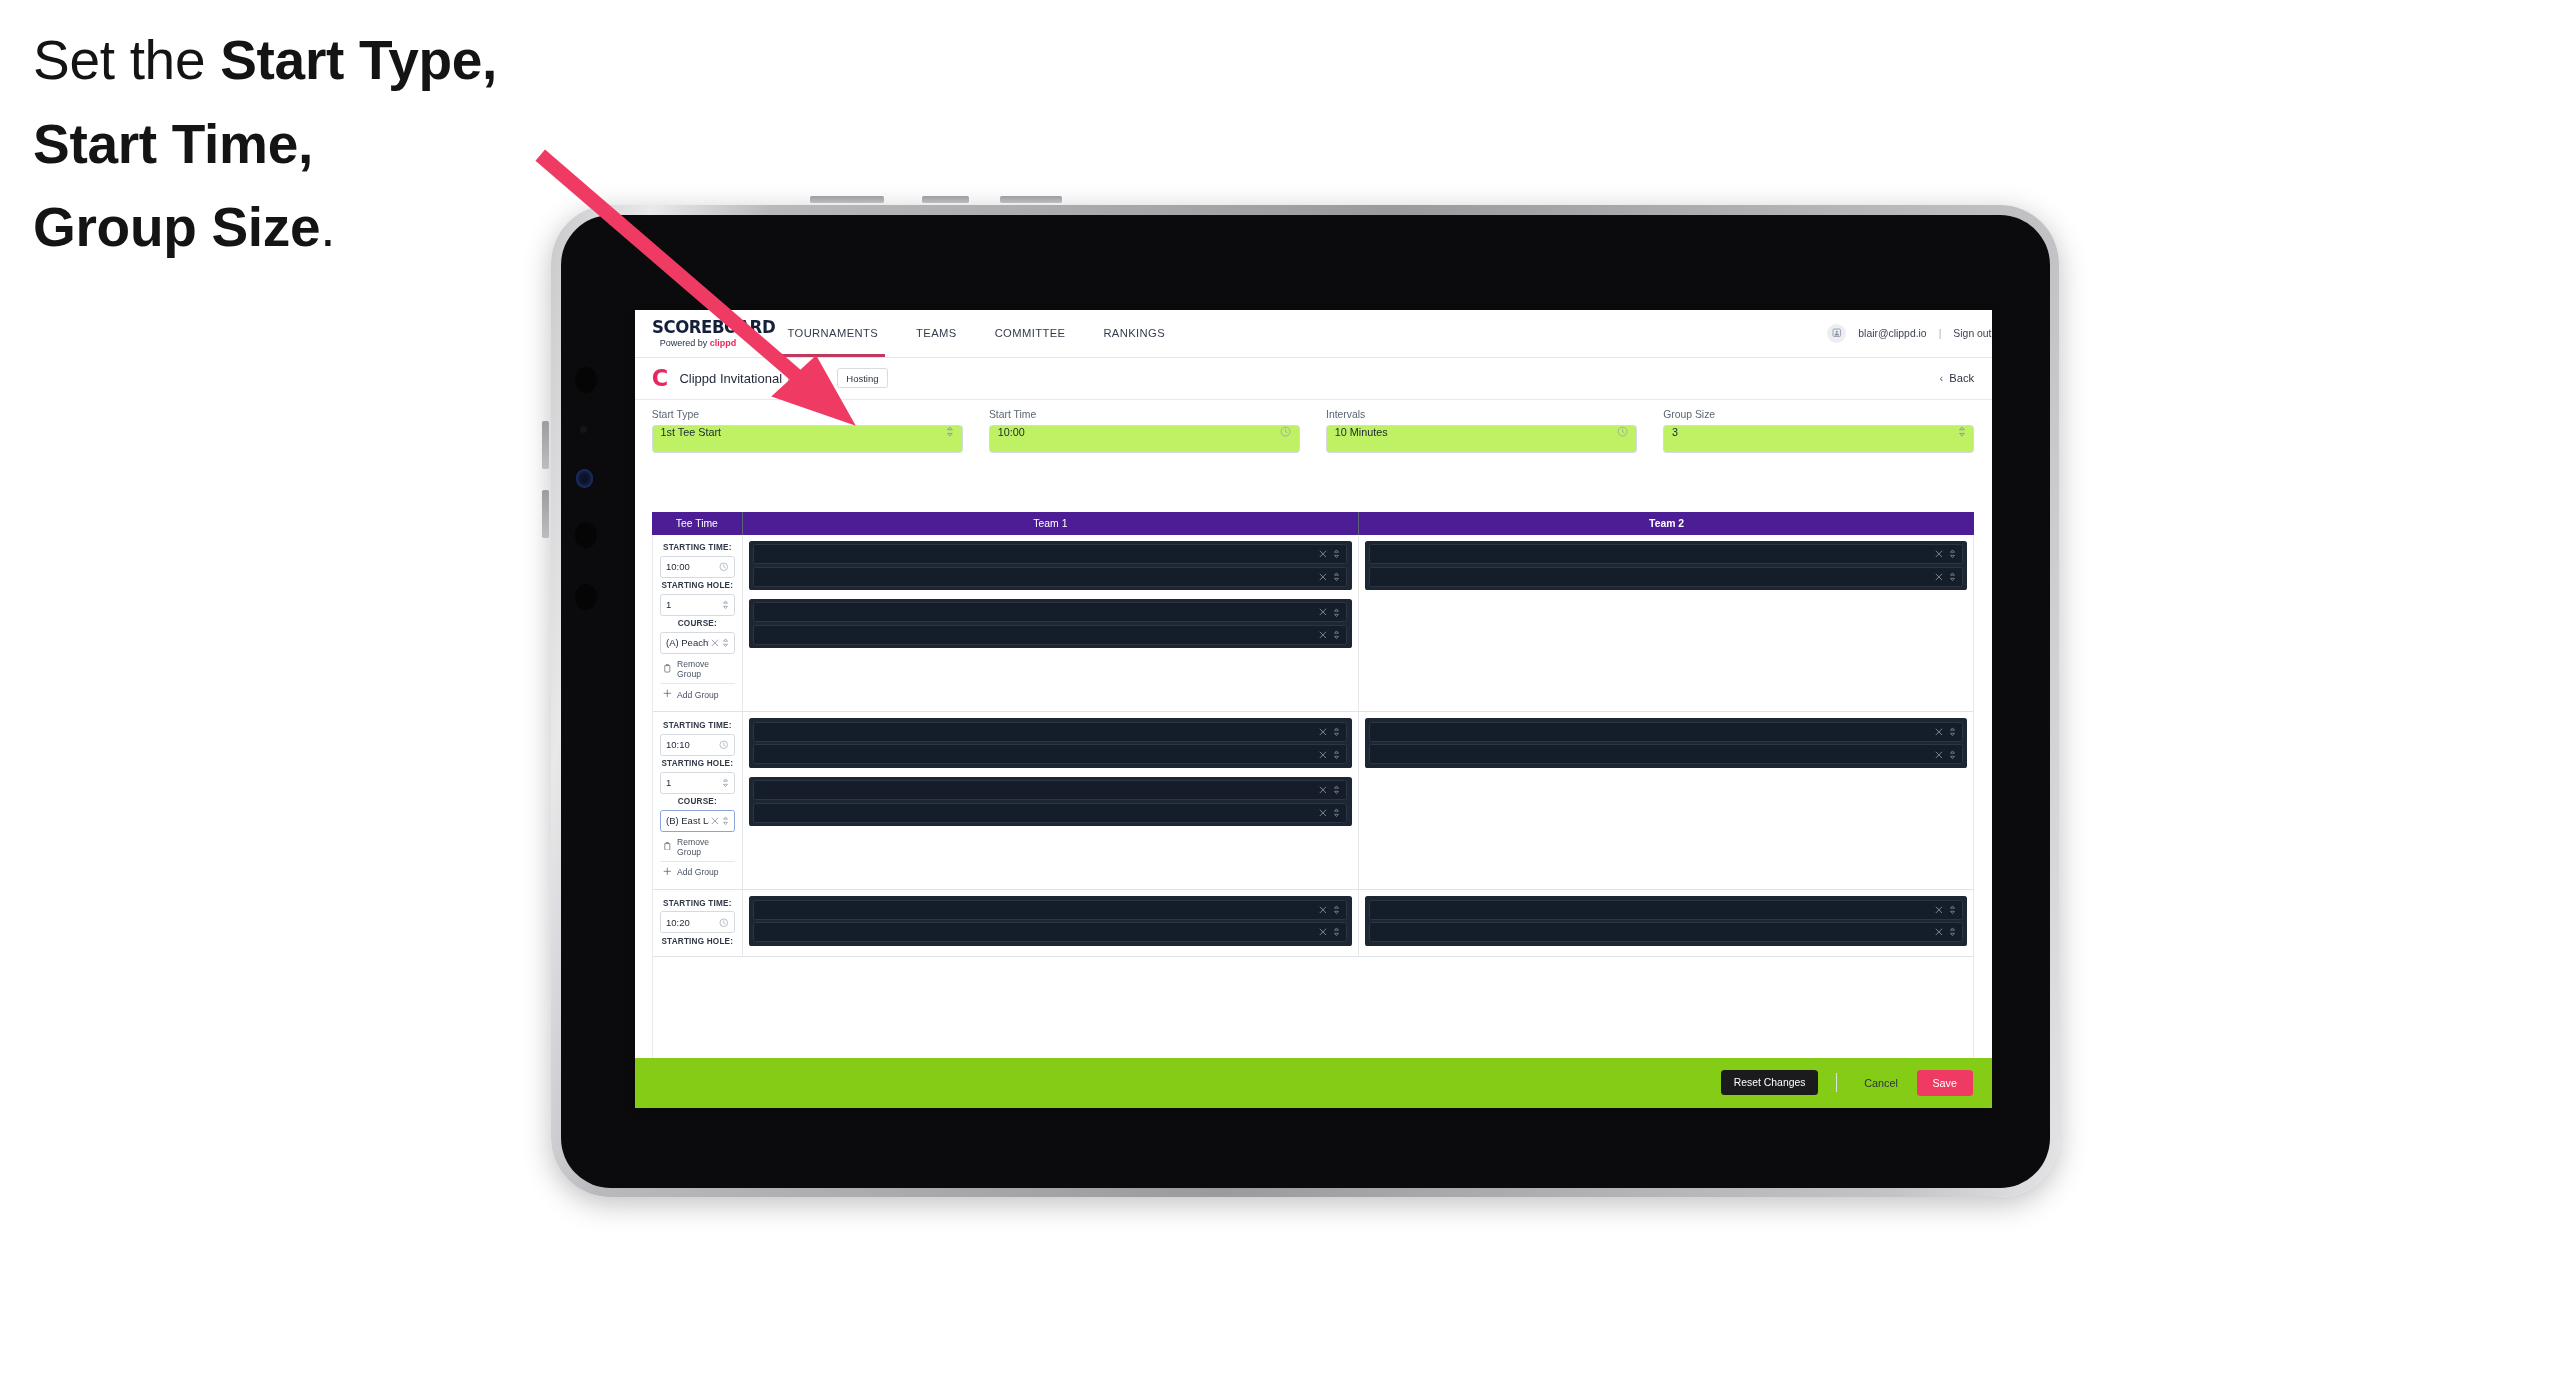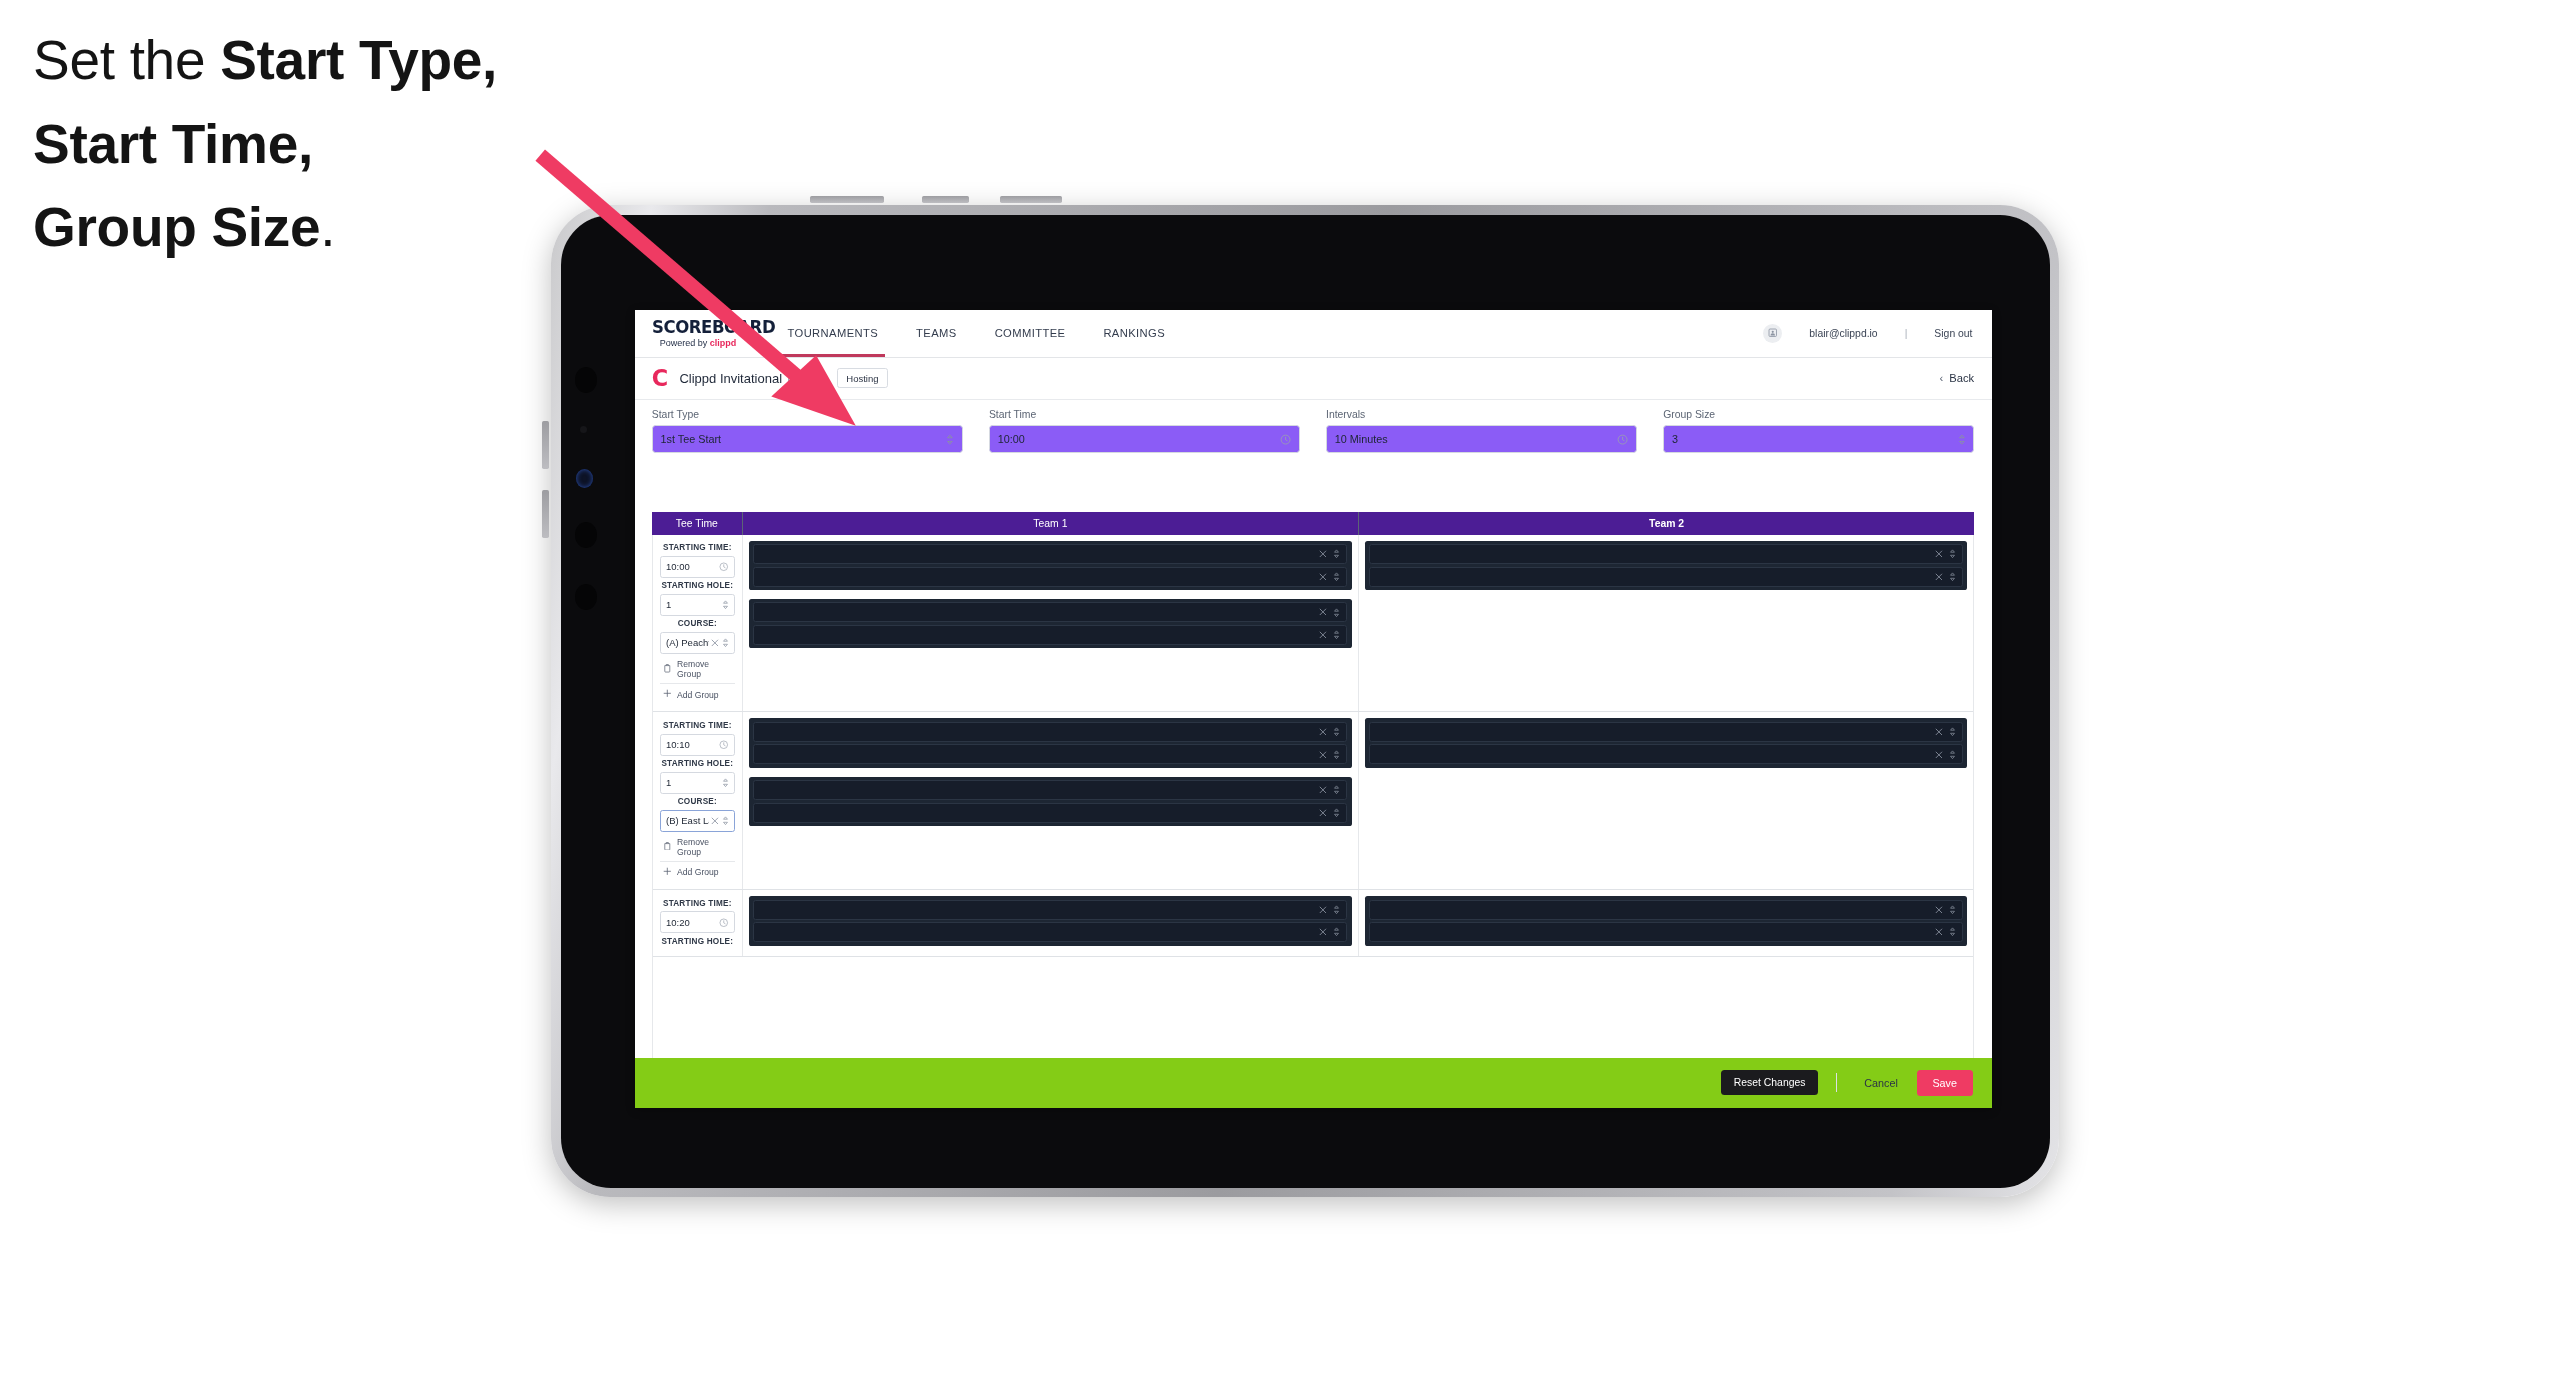--- a/index.html
+++ b/index.html
@@ -139,22 +139,21 @@
     content: "";
     position: absolute;
     left: 12px; right: 12px; bottom: 0;
     height: 2.6px;
     background: #c0395c;
   }
   .topbar-right {
     margin-left: auto;
     display: flex;
     align-items: center;
-    padding-right: 19px;
-    gap: 27px;
+    gap: 12px;
     font-size: 10.4px;
     color: #3b4455;
   }
   .avatar {
     width: 19px; height: 19px;
     border-radius: 50%;
     background: #eceef1;
     display: flex; align-items: center; justify-content: center;
     color: #8b93a1;
     font-size: 9.5px;
@@ -213,23 +212,23 @@
   .field { flex: 1; min-width: 0; }
   .field-label {
     font-size: 10.4px;
     color: #5c6574;
     margin-bottom: 5.2px;
   }
   .control {
     height: 26px;
     border: 0.9px solid #d5d9e0;
     border-radius: 3.5px;
-    background: #8b5cf6;
-    display: flex;
-    align-items: center;
+    background: #bef264;
+    display: flex;
+    align-items: flex-start;
     padding: 0 7.8px;
     font-size: 10.8px;
     color: #1d2533;
     cursor: pointer;
   }
   .control .val { flex: 1; overflow: hidden; white-space: nowrap; }
   .ic { flex: none; color: #8b93a1; display: flex; align-items: center; }
   .ic svg { display: block; }
 
   

